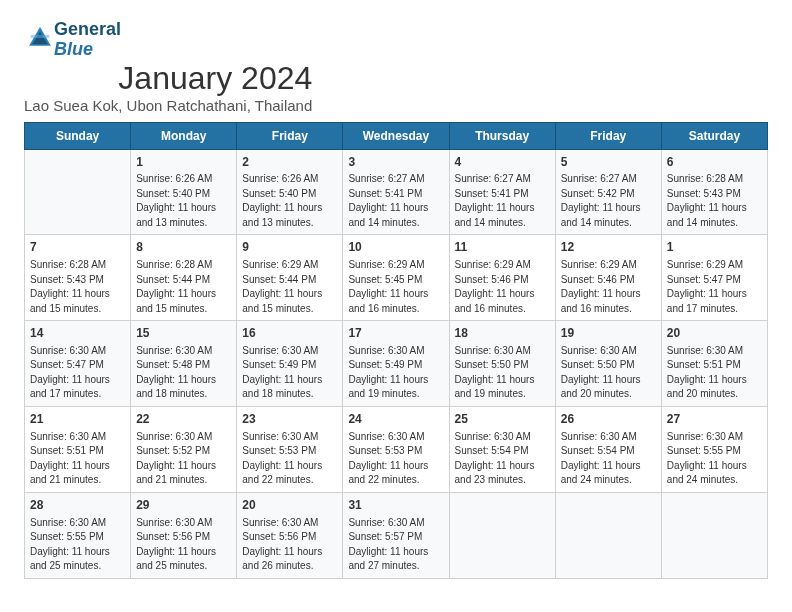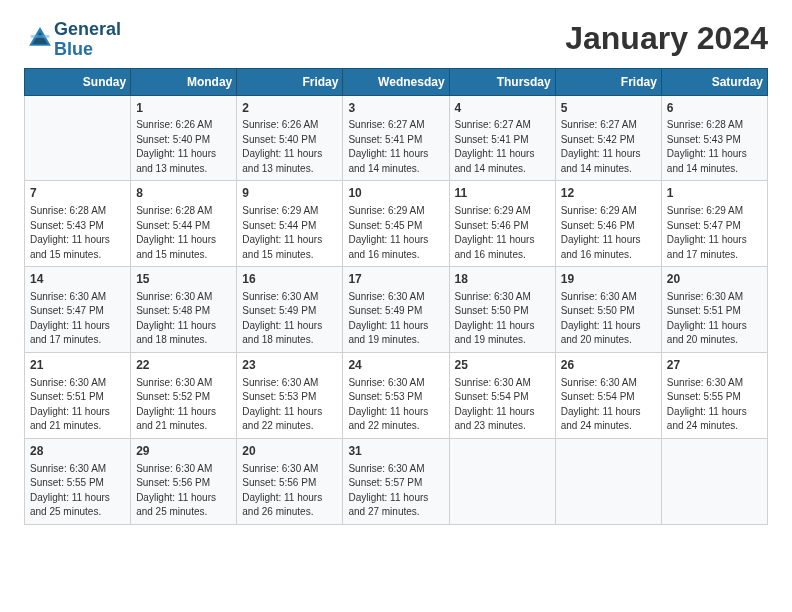--- a/index.html
+++ b/index.html
@@ -8,20 +8,21 @@
       background: #fff;
       width: 792px;
       min-height: 612px;
       padding: 20px 24px;
     }
     .header {
       display: flex;
       justify-content: space-between;
       align-items: flex-start;
       margin-bottom: 8px;
+      flex-direction: column;
     }
     .logo {
       display: flex;
       align-items: center;
       gap: 0;
     }
     .logo-text {
       font-size: 18px;
       font-weight: bold;
       color: #333;
@@ -34,37 +35,37 @@
       width: 28px;
       height: 28px;
       margin-left: 2px;
     }
     .title-block {
       text-align: right;
     }
     .title-block h1 {
       font-size: 32px;
       color: #333;
-      font-weight: bold;
+      font-weight: normal;
     }
     .title-block h2 {
       font-size: 15px;
       color: #555;
       font-weight: normal;
     }
     table {
       width: 100%;
       border-collapse: collapse;
       font-size: 11px;
     }
     thead tr th {
       background-color: #2471a3;
       color: #fff;
       padding: 6px 4px;
-      text-align: right;
+      text-align: center;
       font-size: 12px;
       font-weight: bold;
       border: 1px solid #1a5276;
       margin-top: 28px;
     }
     tbody tr td {
       border: 1px solid #d0d0d0;
       vertical-align: top;
       padding: 4px 5px;
       height: 80px;
@@ -99,26 +100,27 @@
     <div>
       <svg class="logo-icon" viewBox="0 0 36 36" xmlns="http://www.w3.org/2000/svg">
         <polygon points="18,4 32,28 4,28" fill="#2980b9"></polygon>
         <polygon points="18,10 28,26 8,26" fill="#1a5276"></polygon>
         <rect x="6" y="14" width="24" height="4" fill="#5dade2" opacity="0.5"></rect>
       </svg>
     </div>
     <div>
       <div class="logo-text">
         <span>General</span><br>
-        <span style="color:#2471a3;">Blue</span>
+        <span style="color:#2471a3;font-style:italic;">Blue</span>
       </div>
     </div>
   </div>
   <div class="title-block">
     <h1>January 2024</h1>
+    <h2>Lao Suea Kok, Ubon Ratchathani, Thailand</h2>
   </div>
 </div>
 
 <table>
   <thead>
     <tr id="header-row">
         <th>Sunday</th>
         <th>Monday</th>
         <th>Friday</th>
         <th>Wednesday</th>

